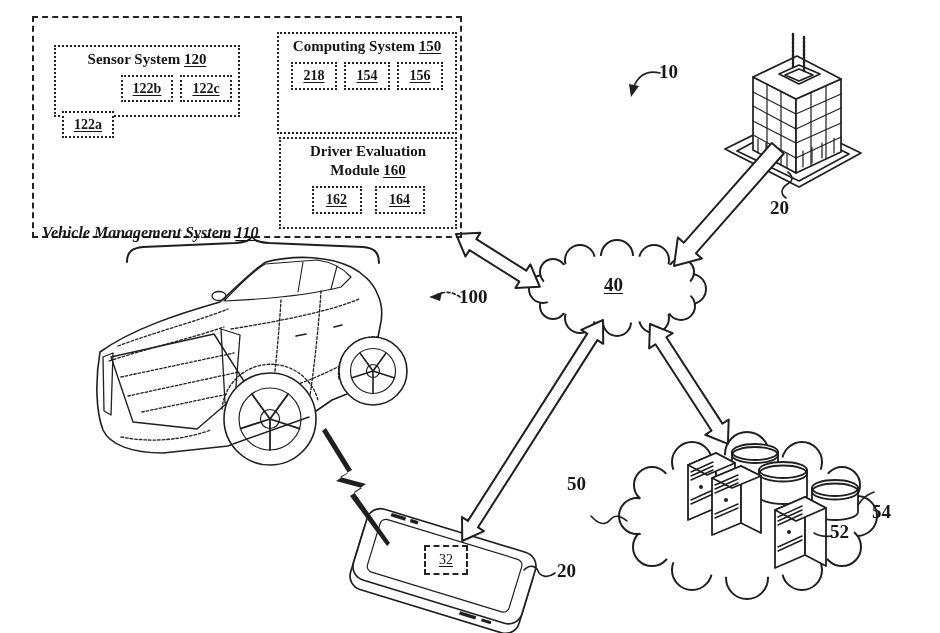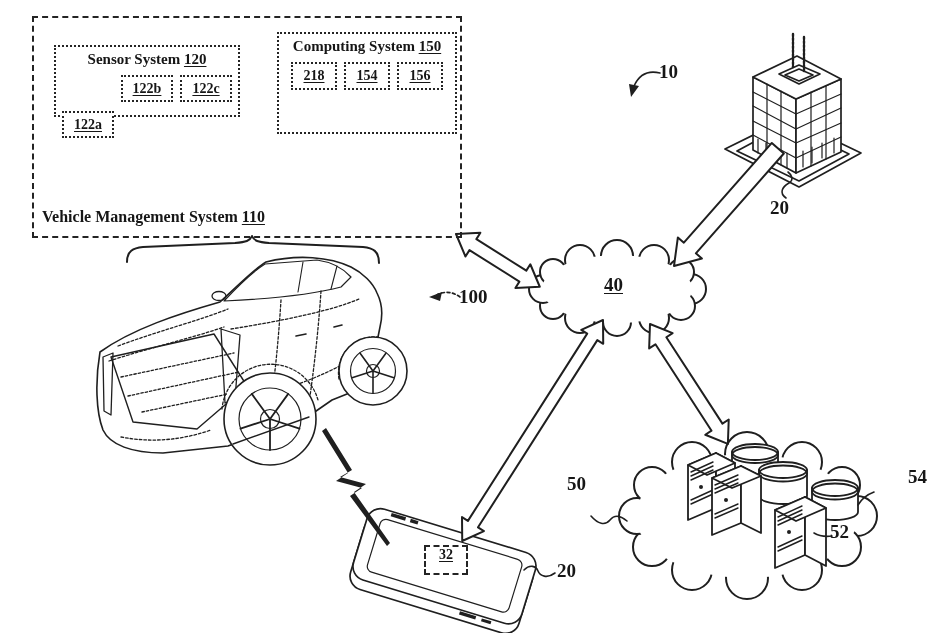--- a/index.html
+++ b/index.html
@@ -9,26 +9,26 @@
   svg{position:absolute;left:0;top:0;}
   
   .panel{position:absolute;left:32px;top:16px;width:430px;height:222px;
          border:2px dashed #242424;box-sizing:border-box;}
   .sect{position:absolute;border:2px dotted #242424;box-sizing:border-box;text-align:center;}
   .sect-title{font-weight:bold;font-size:15px;line-height:19px;margin-top:3px;white-space:nowrap;}
   .mini-row{display:flex;justify-content:center;gap:7px;margin-top:6px;}
   .mini{border:2px dotted #242424;box-sizing:border-box;font-weight:bold;font-size:14px;
         display:flex;align-items:center;justify-content:center;background:#fff;}
   .ref{text-decoration:underline;text-underline-offset:2px;}
-  .vms-label{position:absolute;left:8px;top:190px;font-weight:bold;font-size:16px;white-space:nowrap;}
+  .vms-label{position:absolute;left:8px;top:206px;font-weight:bold;font-size:16px;white-space:nowrap;font-style:italic;}
   
   .tag{position:absolute;font-weight:bold;font-size:19px;line-height:17px;white-space:nowrap;}
   .module-box{position:absolute;left:424px;top:545px;width:44px;height:30px;
-              border:2px dashed #242424;box-sizing:border-box;display:flex;align-items:flex-start;
-              justify-content:center;font-weight:bold;font-size:14px;background:transparent;}
+              border:2px dashed #242424;box-sizing:border-box;display:flex;align-items:center;
+              justify-content:center;font-weight:normal;font-size:14px;background:transparent;}
 </style>
 </head>
 <body>
 
 <div id="stage">
 
 <svg width="940" height="633" viewBox="0 0 940 633">
   <g stroke="#1f1f1f" fill="none" stroke-linecap="round" stroke-linejoin="round">
 
     <g stroke-width="2">
@@ -216,33 +216,44 @@
       <span>Computing System</span>
       <span class="ref">150</span>
     </div>
     <div class="mini-row">
       <div class="mini ref" style="width:46px;height:28px;">218</div>
       <div class="mini ref" style="width:46px;height:28px;">154</div>
       <div class="mini ref" style="width:46px;height:28px;">156</div>
     </div>
   </div>
 
+  <div class="sect" style="left:245px;top:119px;width:178px;height:92px;">
+    <div class="sect-title">Driver Evaluation</div>
+    <div class="sect-title" style="margin-top:0;">
+      <span>Module</span>
+      <span class="ref">160</span>
+    </div>
+    <div class="mini-row" style="gap:13px;">
+      <div class="mini ref" style="width:50px;height:28px;">162</div>
+      <div class="mini ref" style="width:50px;height:28px;">164</div>
+    </div>
+  </div>
 
   <div class="vms-label">
     <span>Vehicle Management System</span>
     <span class="ref">110</span>
   </div>
 </div>
 
 <div class="tag" style="left:659px;top:63px;">10</div>
 <div class="tag" style="left:770px;top:199px;">20</div>
 <div class="tag" style="left:604px;top:276px;"><span class="ref">40</span></div>
 <div class="tag" style="left:459px;top:288px;">100</div>
 <div class="tag" style="left:557px;top:562px;">20</div>
 <div class="tag" style="left:567px;top:475px;">50</div>
 <div class="tag" style="left:830px;top:523px;">52</div>
-<div class="tag" style="left:872px;top:468px;margin-left:36px;">54</div>
+<div class="tag" style="left:872px;top:503px;">54</div>
 
 <div class="module-box">
   <span class="ref">32</span>
 </div>
 
 </div>
 
 </body></html>

